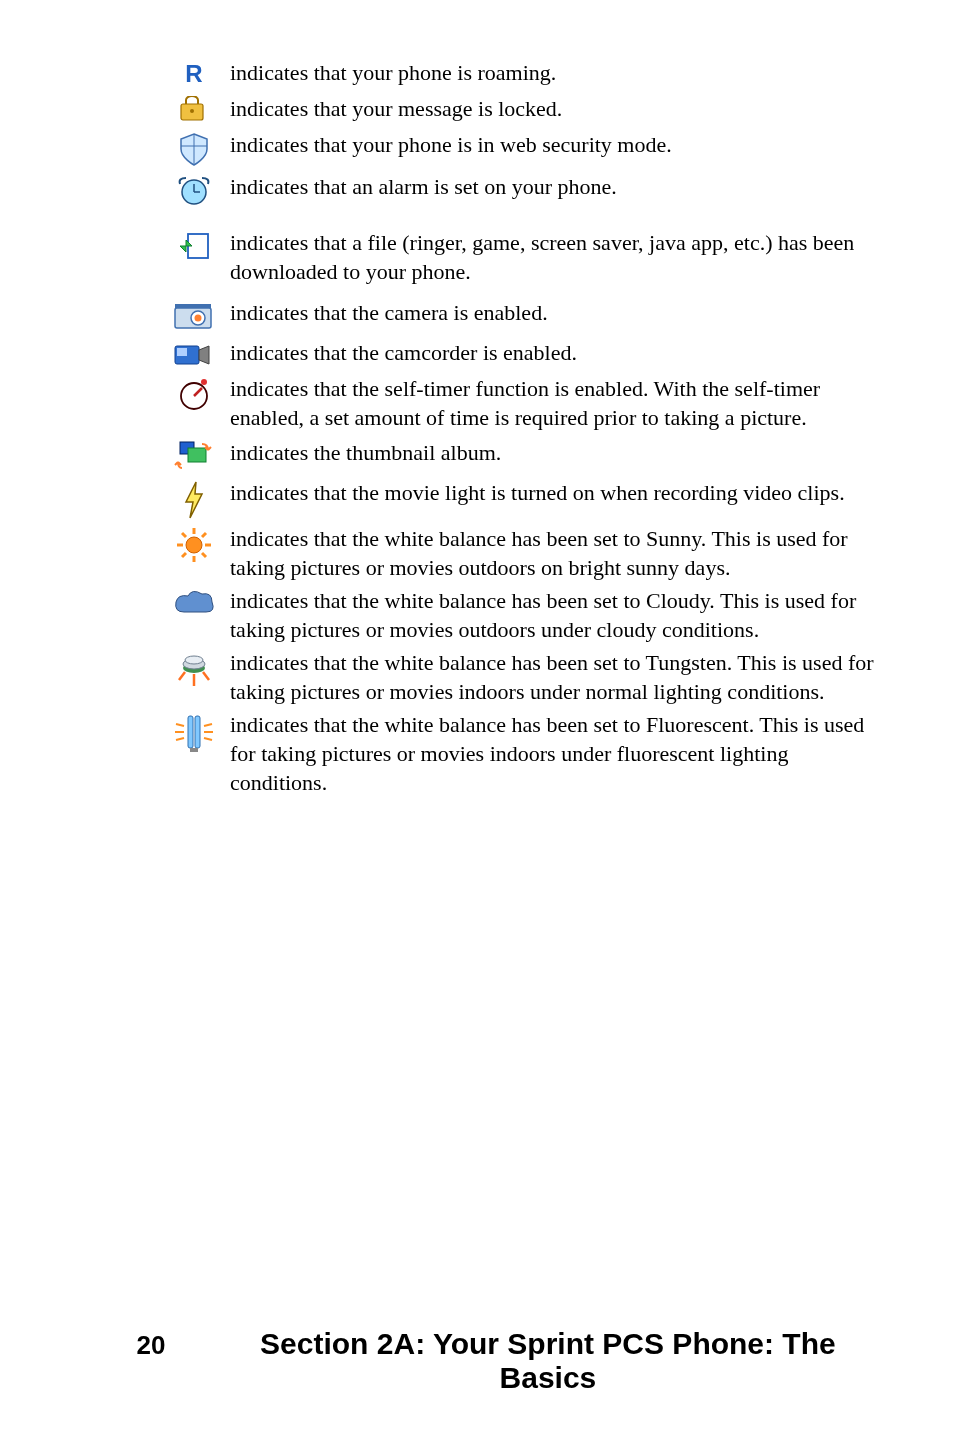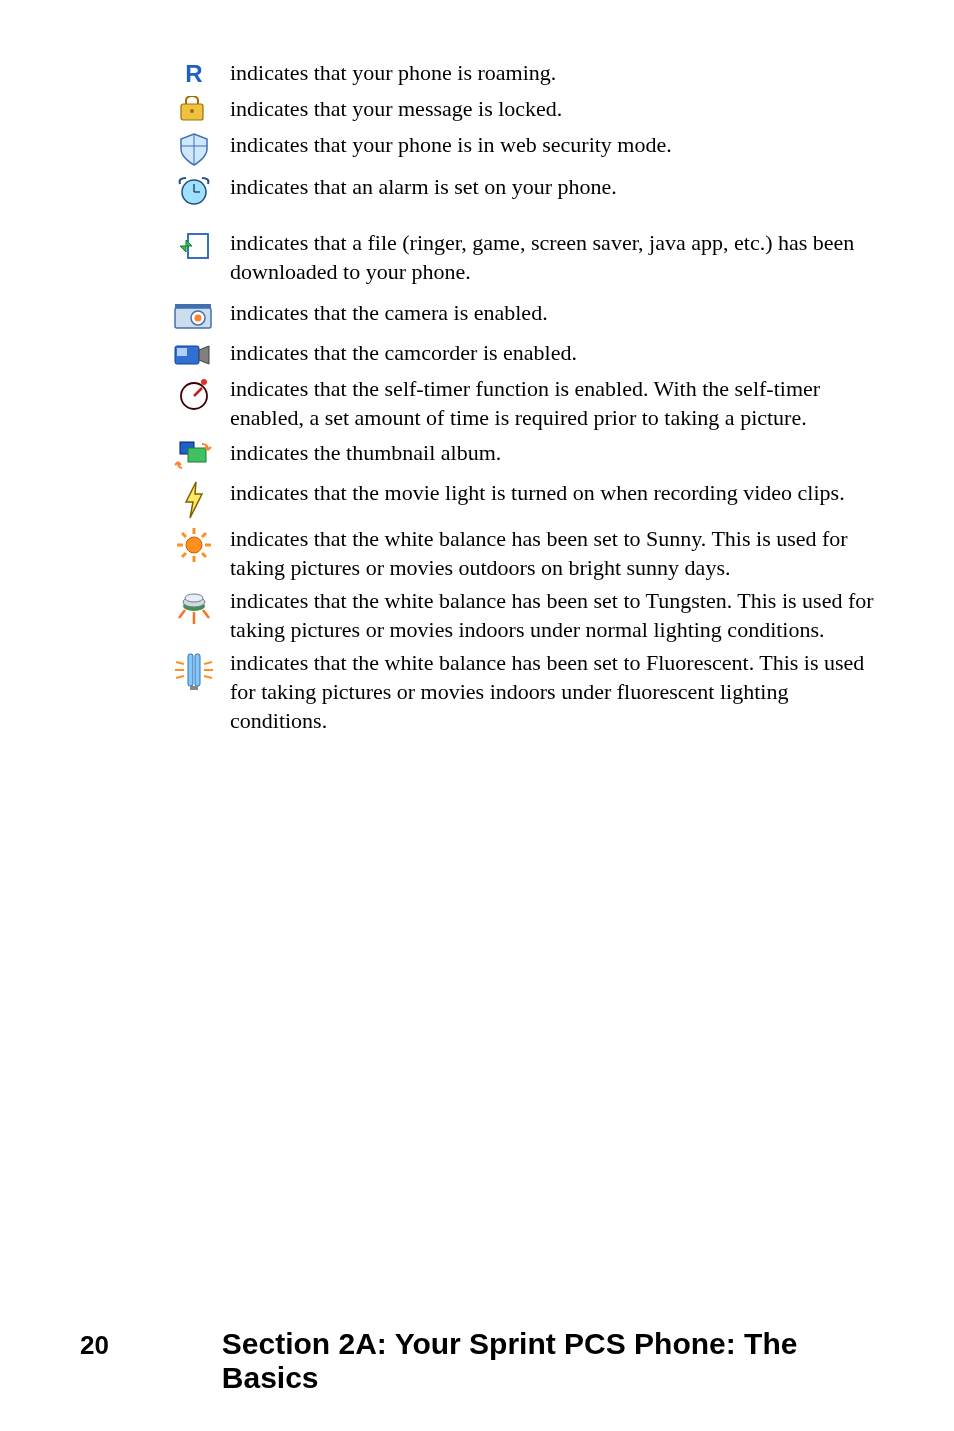--- a/index.html
+++ b/index.html
@@ -33,20 +33,21 @@
     padding-left: 2px;
   }
   .footer {
     position: absolute;
     bottom: 36px;
     left: 0;
     width: 954px;
     display: flex;
     align-items: baseline;
     padding: 0 80px 0 80px;
+    text-align: center;
   }
   .page-num {
     font-family: Arial, Helvetica, sans-serif;
     font-weight: bold;
     font-size: 26px;
     width: 148px;
   }
   .footer-title {
     font-family: Arial, Helvetica, sans-serif;
     font-weight: bold;
@@ -180,20 +181,28 @@
           <line x1="7" y1="7" x2="11" y2="11"></line>
           <line x1="27" y1="27" x2="31" y2="31"></line>
           <line x1="27" y1="11" x2="31" y2="7"></line>
           <line x1="7" y1="31" x2="11" y2="27"></line>
         </g>
       </svg>
     </div>
     <div class="text-cell">indicates that the white balance has been set to Sunny. This is used for taking pictures or movies outdoors on bright sunny days.</div>
   </div>
 
+  <div class="icon-row">
+    <div class="icon-cell">
+      <svg width="44" height="30" viewBox="0 0 44 30">
+        <path d="M12 24 Q2 24 4 14 Q6 6 16 8 Q20 0 30 6 Q40 4 40 14 Q44 24 34 24 Z" fill="#6090d0" stroke="#305080" stroke-width="1"></path>
+      </svg>
+    </div>
+    <div class="text-cell">indicates that the white balance has been set to Cloudy. This is used for taking pictures or movies outdoors under cloudy conditions.</div>
+  </div>
 
   <div class="icon-row">
     <div class="icon-cell">
       <svg width="38" height="40" viewBox="0 0 38 40">
         <ellipse cx="19" cy="18" rx="11" ry="5" fill="#409050"></ellipse>
         <ellipse cx="19" cy="14" rx="11" ry="5" fill="#d0d8e0" stroke="#708090" stroke-width="1"></ellipse>
         <ellipse cx="19" cy="10" rx="9" ry="4" fill="#e8eef4" stroke="#708090" stroke-width="1"></ellipse>
         <g stroke="#ff7020" stroke-width="2.5">
           <line x1="19" y1="24" x2="19" y2="36"></line>
           <line x1="10" y1="22" x2="4" y2="30"></line>

